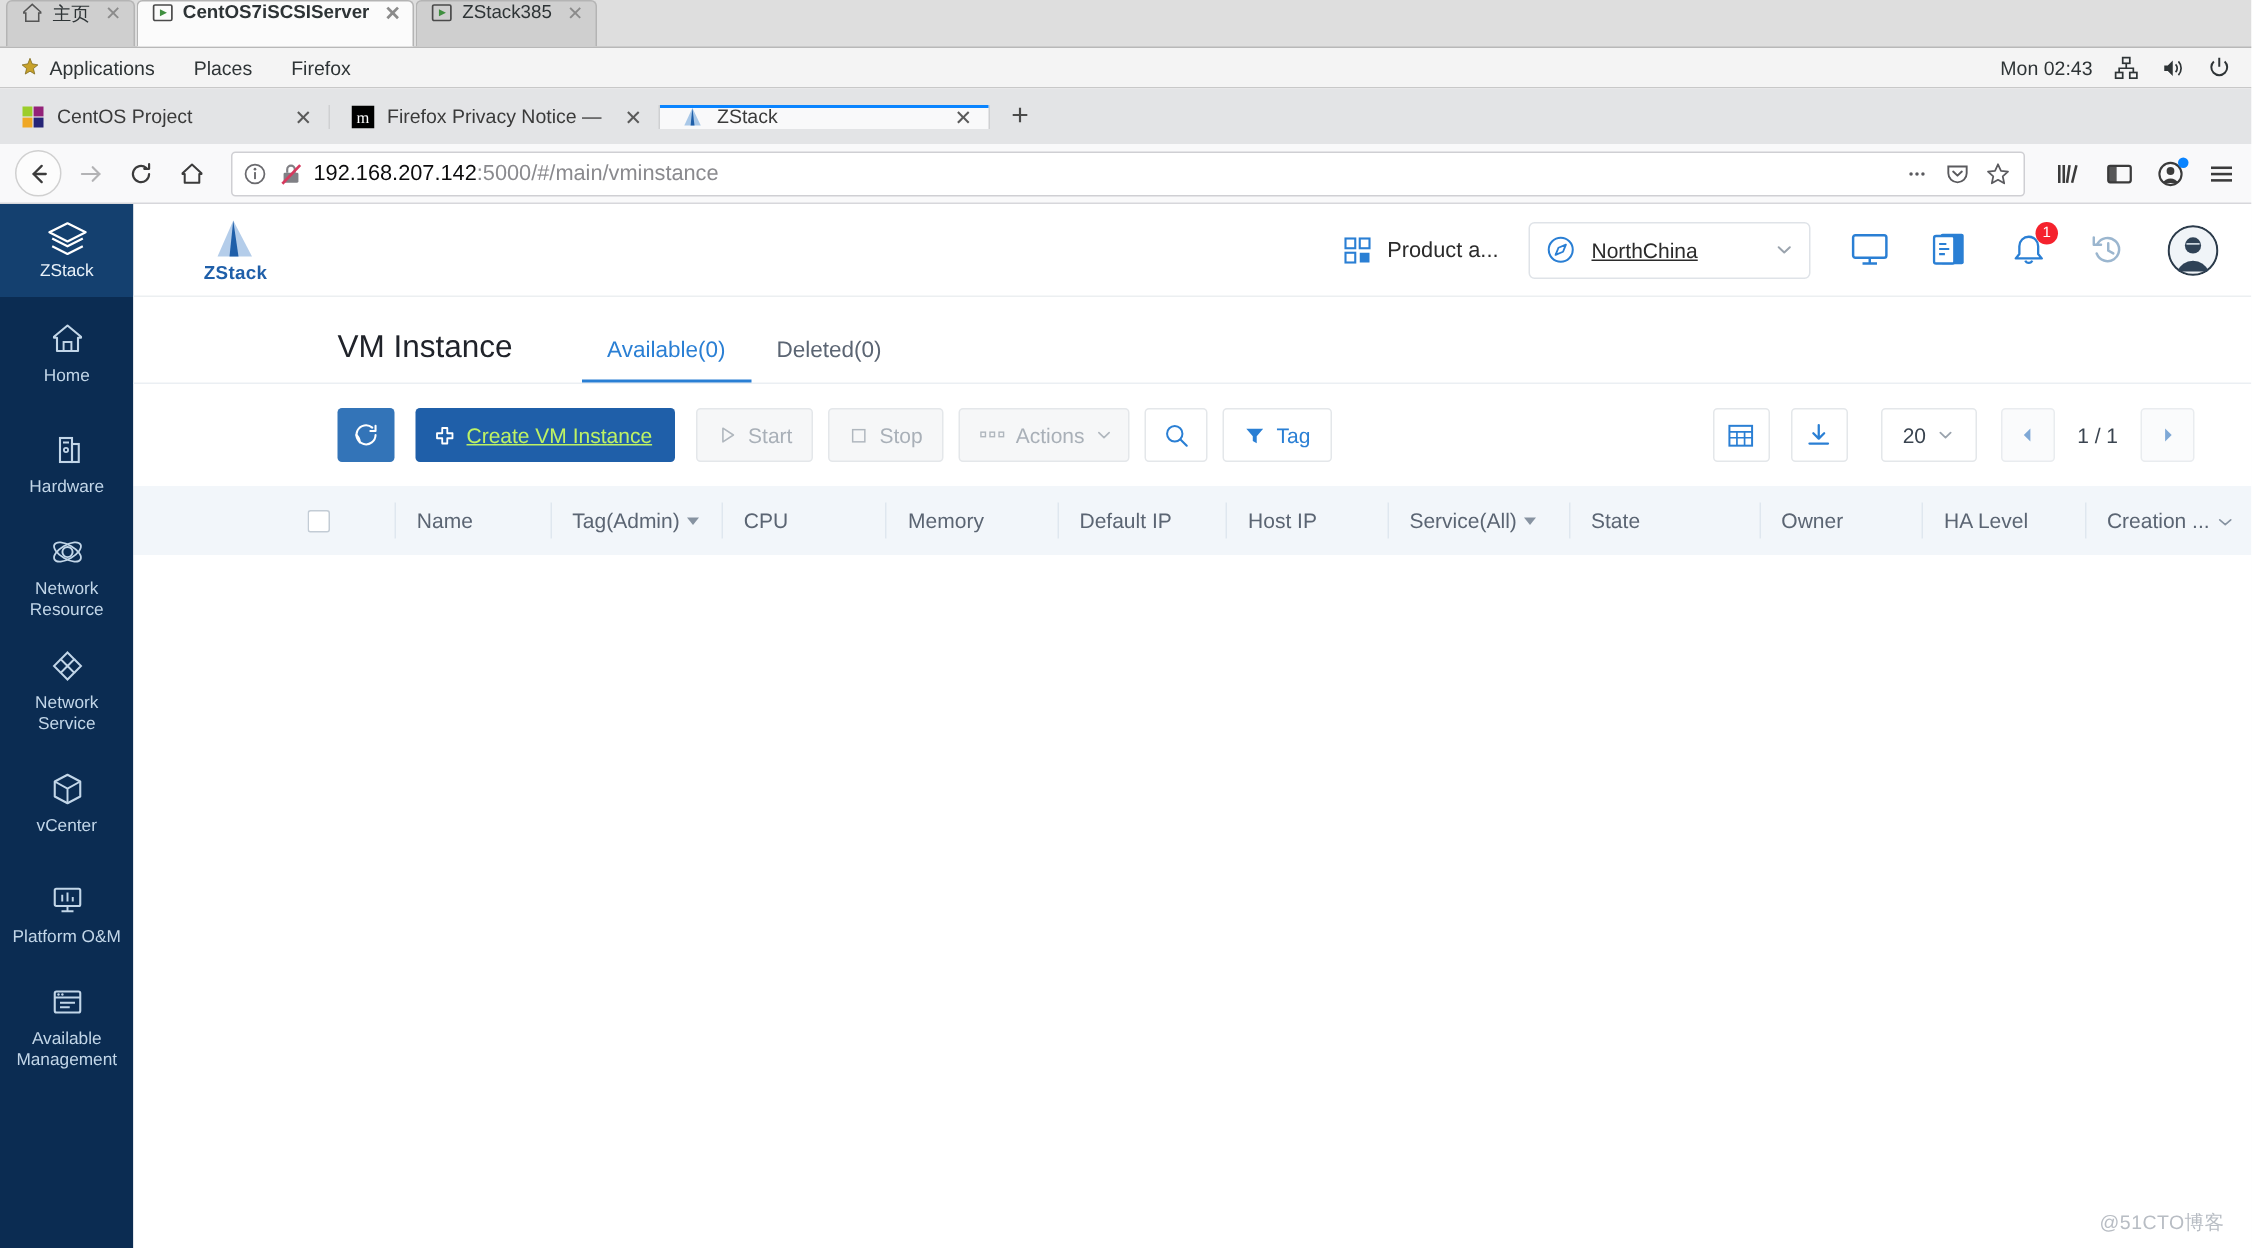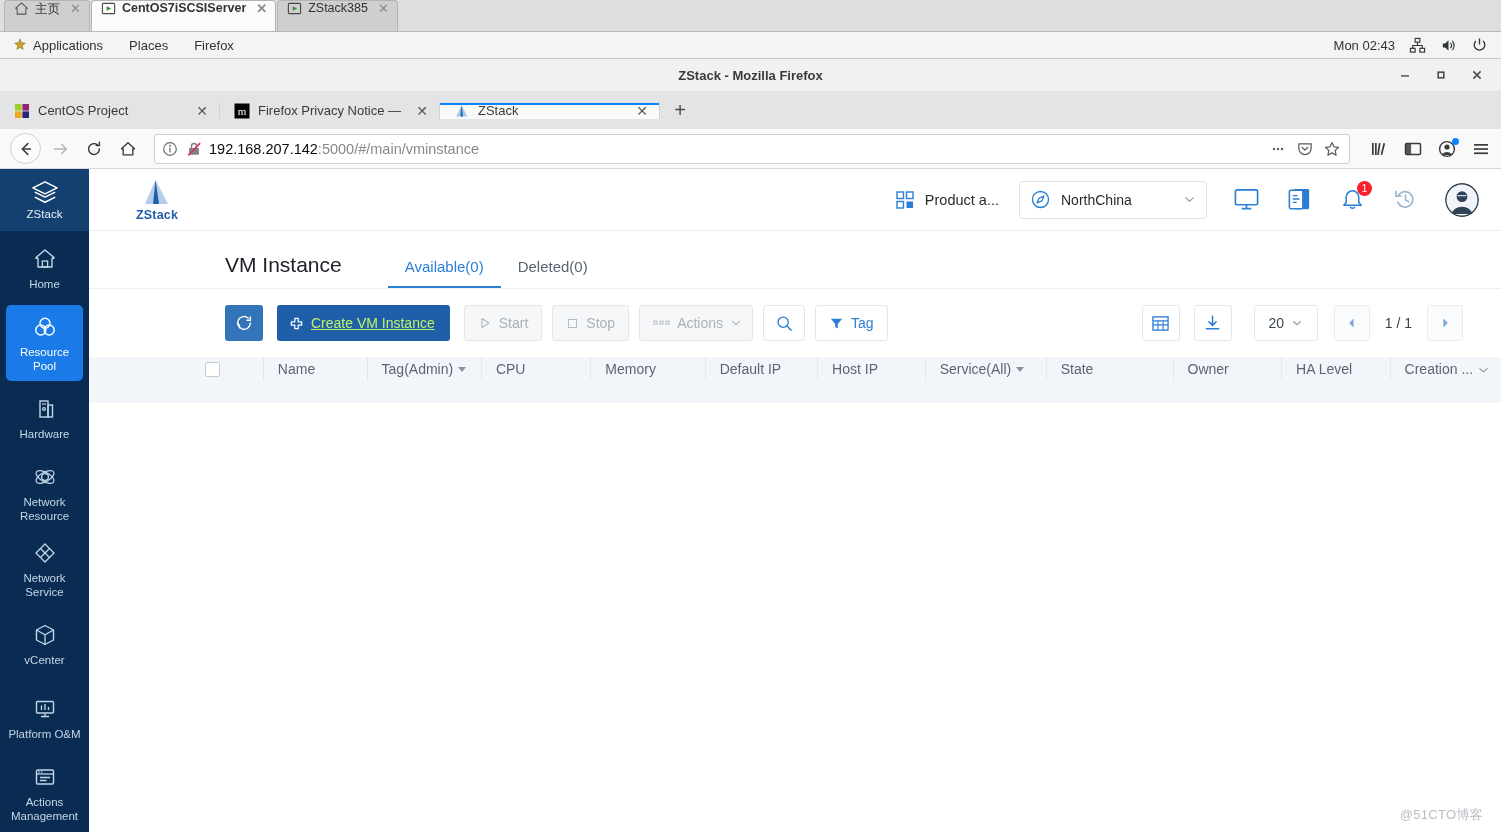--- a/index.html
+++ b/index.html
@@ -163,21 +163,21 @@
   #zs-header-spacer { flex: 1; }
   #zs-product {
     display: flex; align-items: center; gap: 10px;
     font-size: 14.5px; color: #2b2b2b; margin-right: 20px;
   }
   #zs-region {
     width: 188px; height: 38px; border: 1px solid #dfe3e8; border-radius: 4px;
     display: flex; align-items: center; gap: 10px; padding: 0 10px;
     font-size: 14px; color: #2b2b2b; background: #fff;
   }
-  #zs-region .zs-region-name { flex: 1; }
+  #zs-region .zs-region-name { flex: 1; text-decoration: underline; }
   #zs-header-icons { display: flex; align-items: center; gap: 26px; margin-left: 26px; }
   .zs-hicon { position: relative; width: 27px; height: 27px; display: block; }
   #zs-badge {
     position: absolute; top: -5px; right: -6px;
     min-width: 15px; height: 15px; border-radius: 8px; background: #f5222d;
     color: #fff; font-size: 10px; line-height: 15px; text-align: center; padding: 0 3px;
   }
   #zs-avatar {
     width: 34px; height: 34px; border-radius: 50%; overflow: hidden;
     background: #e9eef3; display:block;
@@ -222,21 +222,21 @@
   }
   .pager-btn {
     width: 36px; height: 36px; border: 1px solid #e9ecef; background: #fafbfc; border-radius: 3px;
     display: flex; align-items: center; justify-content: center; color: #7ea8d6;
   }
   #zs-pager { display: flex; align-items: center; margin-left: 16px; }
   #zs-pageinfo { font-size: 14px; color: #3a4450; padding: 0 15px; }
 
   
   #zs-tablehead {
-    height: 46px; background: #f2f6fa; display: flex; align-items: flex-start;
+    height: 46px; background: #f2f6fa; display: flex; align-items: center;
     padding-left: 116px; font-size: 14px; color: #5b6573;
   }
   .th {
     height: 24px; display: flex; align-items: center; gap: 5px;
     padding-left: 14px; border-left: 1px solid #dfe7ef;
     white-space: nowrap; overflow: hidden;
   }
   .th:first-child { border-left: none; padding-left: 0; }
   #zs-checkbox-all {
     width: 15px; height: 15px; border: 1px solid #c3ccd5; background: #fff; border-radius: 2px;
@@ -306,40 +306,20 @@
     </svg>
     <svg width="17" height="17" viewBox="0 0 18 18">
       <path d="M5.2 4.2 A5.6 5.6 0 1 0 12.8 4.2" fill="none" stroke="#2e3436" stroke-width="1.4"></path>
       <path d="M9 1.5 V8" fill="none" stroke="#2e3436" stroke-width="1.4"></path>
     </svg>
   </div>
 </div>
 
 <div id="firefox-window">
 
-  <div id="ff-titlebar">
-    <div id="ff-title">ZStack - Mozilla Firefox</div>
-    <div id="ff-wincontrols">
-      <span class="wc-btn">
-        <svg width="12" height="12" viewBox="0 0 12 12">
-            <rect x="2" y="6.2" width="8" height="1.4" fill="#4a4a4a"></rect>
-          </svg>
-      </span>
-      <span class="wc-btn">
-        <svg width="12" height="12" viewBox="0 0 12 12">
-            <rect x="3.2" y="3.2" width="5.6" height="5.6" fill="none" stroke="#4a4a4a" stroke-width="1.6"></rect>
-          </svg>
-      </span>
-      <span class="wc-btn">
-        <svg width="12" height="12" viewBox="0 0 12 12">
-            <path d="M2.4 2.4 L9.6 9.6 M9.6 2.4 L2.4 9.6" stroke="#4a4a4a" stroke-width="1.5"></path>
-          </svg>
-      </span>
-    </div>
-  </div>
 
   <div id="ff-tabstrip">
     <div class="ff-tab">
       <svg class="ff-favicon" viewBox="0 0 16 16">
         <rect x="1" y="1" width="6.6" height="6.6" fill="#9ccd2a"></rect>
           <rect x="8.4" y="1" width="6.6" height="6.6" fill="#932279"></rect>
         <rect x="1" y="8.4" width="6.6" height="6.6" fill="#efa724"></rect>
           <rect x="8.4" y="8.4" width="6.6" height="6.6" fill="#262577"></rect>
       </svg>
       <span class="ff-tab-label">CentOS Project</span>
@@ -457,28 +437,20 @@
       </div>
 
       <div class="zs-navitem">
         <svg class="zs-nav-icon" viewBox="0 0 26 26">
           <path d="M13 4 L22 11.5 V12.2 H20 V21 H6 V12.2 H4 V11.5 Z" fill="none" stroke="#c2d6e8" stroke-width="1.4" stroke-linejoin="round"></path>
           <rect x="10.4" y="15" width="5.2" height="6" fill="none" stroke="#c2d6e8" stroke-width="1.3"></rect>
         </svg>
         <span class="zs-nav-label">Home</span>
       </div>
 
-      <div class="zs-navitem active">
-        <svg class="zs-nav-icon" viewBox="0 0 26 26">
-          <circle cx="13" cy="9.2" r="5" fill="none" stroke="#ffffff" stroke-width="1.4"></circle>
-          <circle cx="8.8" cy="16" r="5" fill="none" stroke="#ffffff" stroke-width="1.4"></circle>
-          <circle cx="17.2" cy="16" r="5" fill="none" stroke="#ffffff" stroke-width="1.4"></circle>
-        </svg>
-        <span class="zs-nav-label">Resource Pool</span>
-      </div>
 
       <div class="zs-navitem">
         <svg class="zs-nav-icon" viewBox="0 0 26 26">
           <rect x="8" y="5" width="8" height="16" fill="none" stroke="#c2d6e8" stroke-width="1.4"></rect>
           <rect x="16" y="9" width="4.5" height="12" fill="none" stroke="#c2d6e8" stroke-width="1.4"></rect>
           <circle cx="12" cy="13" r="1.4" fill="none" stroke="#c2d6e8" stroke-width="1.2"></circle>
           <path d="M10 8 H14" stroke="#c2d6e8" stroke-width="1.2"></path>
         </svg>
         <span class="zs-nav-label">Hardware</span>
       </div>
@@ -520,21 +492,21 @@
       </div>
 
       <div class="zs-navitem">
         <svg class="zs-nav-icon" viewBox="0 0 26 26">
           <rect x="4.5" y="6" width="17" height="14" rx="1.2" fill="none" stroke="#c2d6e8" stroke-width="1.4"></rect>
           <path d="M4.5 10 H21.5" stroke="#c2d6e8" stroke-width="1.3"></path>
           <path d="M8 13.5 H18 M8 16.5 H14.5" stroke="#c2d6e8" stroke-width="1.3"></path>
           <circle cx="7" cy="8" r=".8" fill="#c2d6e8"></circle>
             <circle cx="9.6" cy="8" r=".8" fill="#c2d6e8"></circle>
         </svg>
-        <span class="zs-nav-label">Actions Management</span>
+        <span class="zs-nav-label">Available Management</span>
       </div>
     </div>
 
     <div id="zs-content">
 
       <div id="zs-header">
         <div id="zs-logo-wrap">
           <svg width="36" height="30" viewBox="0 0 36 30">
             <path d="M16.5 3 L29 27 H6 Z" fill="#b4cdea"></path>
             <path d="M16.5 3 L20 27 H14 Z" fill="#1f5fa9"></path>

